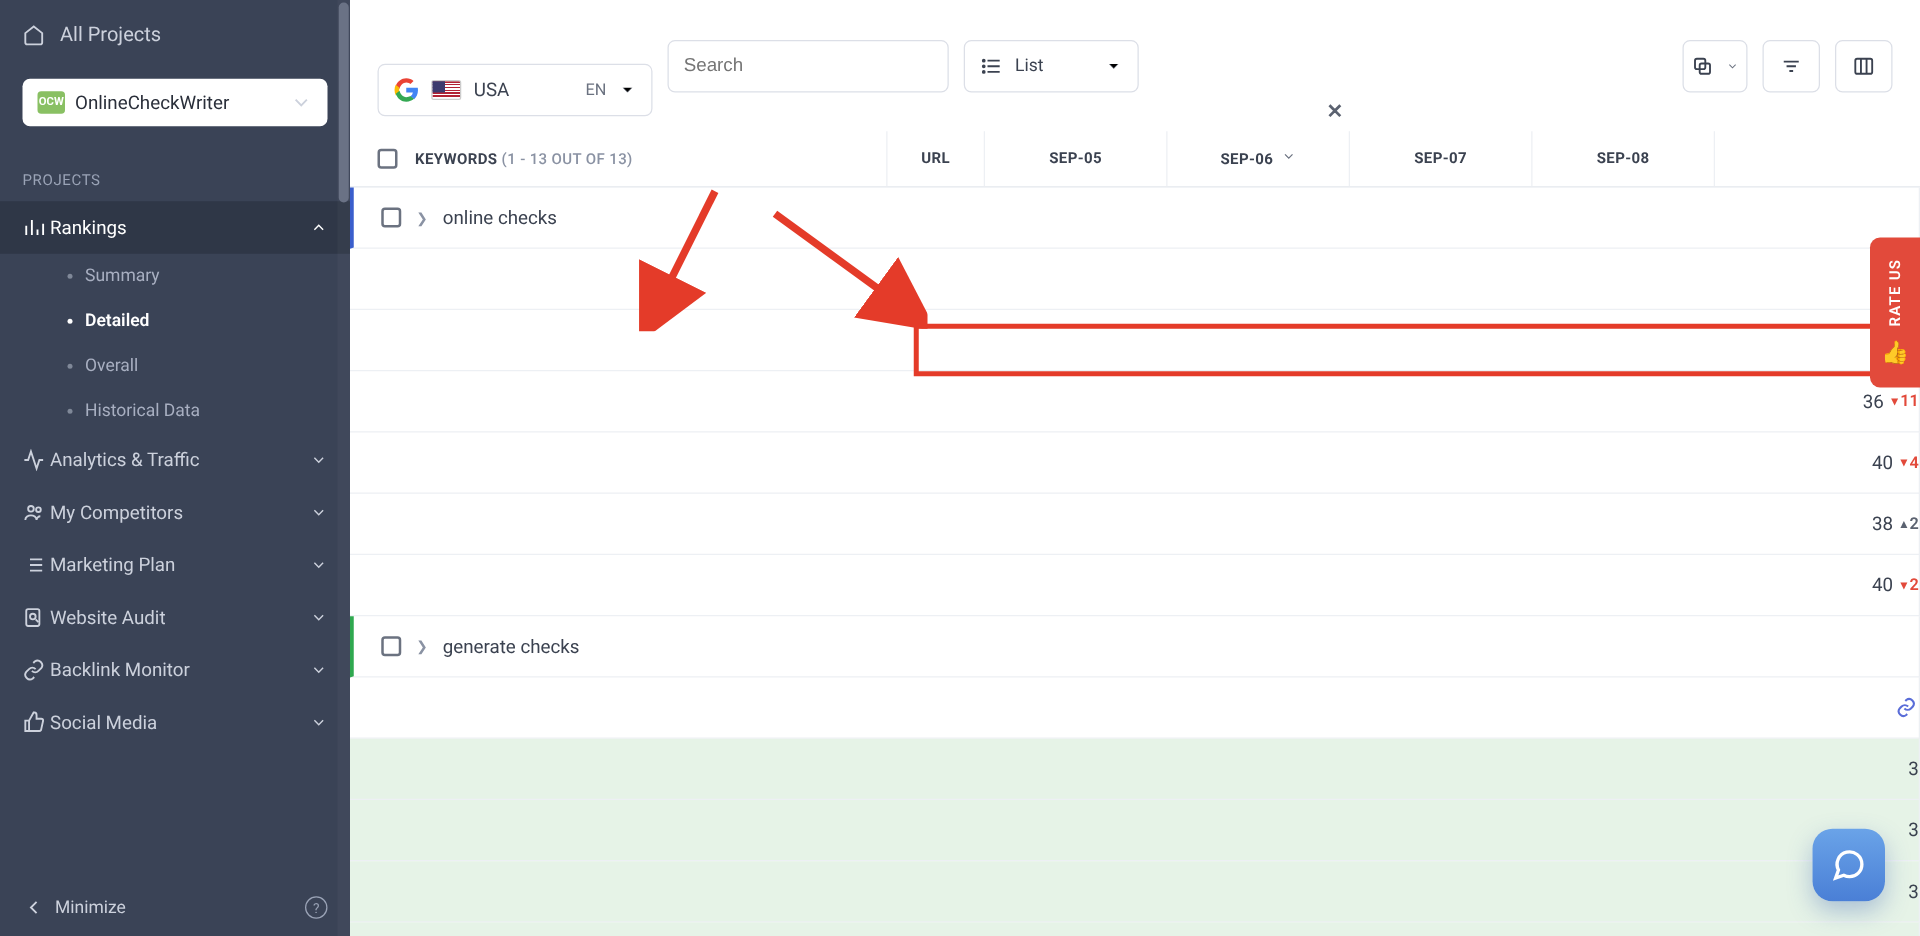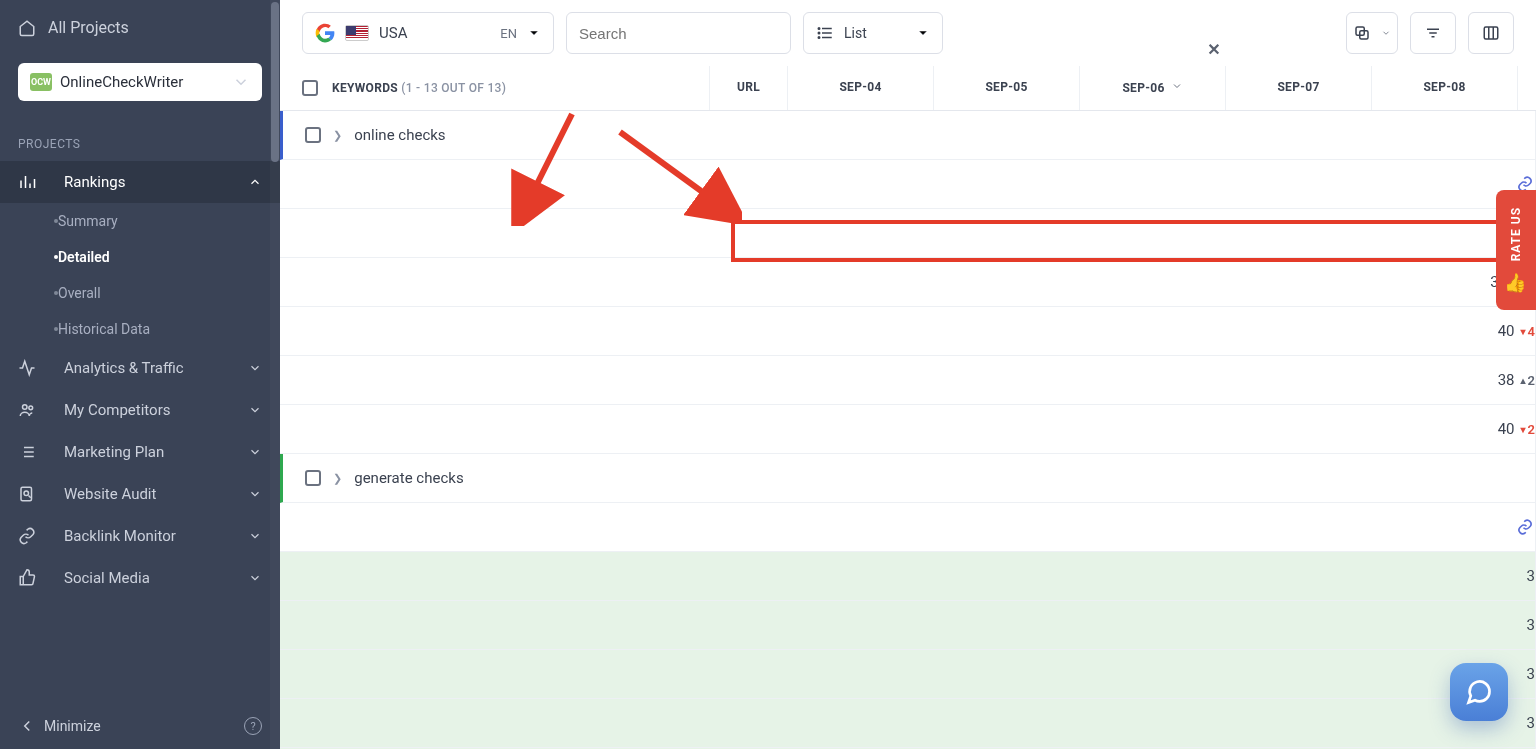--- a/index.html
+++ b/index.html
@@ -10,39 +10,39 @@
   .sidebar { width:280px; background:#3a4356; color:#ccd1dc; flex-shrink:0; display:flex; flex-direction:column; position:relative; }
   .sidebar-top { padding:18px 18px 10px 18px; }
   .all-projects { display:flex; align-items:center; gap:12px; font-size:16px; }
   .sidebar svg.ico { width:18px; height:18px; stroke:#ccd1dc; fill:none; stroke-width:2; }
   .project-select { margin:16px 18px 10px 18px; background:#fff; border-radius:6px; display:flex; align-items:center; padding:10px 12px; gap:8px; color:#2a2f3a; }
   .project-badge { width:22px; height:18px; background:#89c063; border-radius:3px; display:flex; align-items:center; justify-content:center; font-size:9px; font-weight:700; color:#fff; }
   .project-name { flex:1; font-size:15px; }
   .chev { stroke:#7a8494; }
   .section-label { padding:26px 18px 10px 18px; font-size:12px; letter-spacing:0.5px; color:#9aa3b6; }
 
-  .nav-item { display:flex; align-items:center; padding:12px 18px; gap:28px; font-size:15px; cursor:pointer; position:relative; }
+  .nav-item { display:flex; align-items:center; padding:12px 18px; gap:4px; font-size:15px; cursor:pointer; position:relative; }
   .nav-item.active { background:#2f3747; color:#fff; }
   .nav-item .exp { margin-left:auto; }
   .nav-sub { padding:0 0 0 38px; display:block; }
-  .nav-sub .nav-sub-item { display:flex; align-items:center; padding:10px 18px 10px 16px; font-size:14px; color:#a8afc1; cursor:pointer; }
+  .nav-sub .nav-sub-item { display:flex; align-items:center; gap:10px; padding:10px 18px 10px 16px; font-size:14px; color:#a8afc1; cursor:pointer; }
   .nav-sub .nav-sub-item.active { color:#fff; font-weight:600; }
   .nav-sub .dot { width:4px; height:4px; background:#7f8898; border-radius:50%; }
   .nav-sub .nav-sub-item.active .dot{ background:#fff; }
 
   .sidebar-footer { margin-top:auto; padding:14px 18px; display:flex; align-items:center; gap:8px; }
   .sidebar-footer .help { margin-left:auto; width:18px; height:18px; border:1.5px solid #9aa3b6; border-radius:50%; font-size:11px; display:flex; align-items:center; justify-content:center; color:#9aa3b6; }
   .sidebar-scroll { position:absolute; right:0; top:0; width:10px; height:100%; background:rgba(255,255,255,0.03); }
   .sidebar-thumb { position:absolute; right:1px; top:2px; width:8px; height:160px; background:#6a7285; border-radius:4px; }
 
   
   .main { flex:1; display:flex; flex-direction:column; background:#fff; position:relative; }
   .toolbar { padding:12px 22px; display:flex; gap:12px; align-items:center; }
   .ctrl { border:1px solid #dcdfe7; border-radius:6px; height:42px; background:#fff; display:flex; align-items:center; padding:0 12px; gap:10px; color:#3b4250; }
-  .ctrl.country { width:252px; }
+  .ctrl.country { width:220px;margin-top:39px; }
   .ctrl.country .g { width:20px; height:20px; }
   .flag { width:24px; height:16px; background:linear-gradient(to bottom,#b22234 0 8%,#fff 8% 16%,#b22234 16% 24%,#fff 24% 32%,#b22234 32% 40%,#fff 40% 48%,#b22234 48% 56%,#fff 56% 64%,#b22234 64% 72%,#fff 72% 80%,#b22234 80% 88%,#fff 88% 100%); border:1px solid #ccc; position:relative; border-radius:2px; }
   .flag::before{ content:""; position:absolute; left:0;top:0;width:10px;height:9px;background:#3c3b6e; }
   .ctrl.country .cty { flex:1; font-size:15px; }
   .ctrl.country .lang { color:#6b7280; font-size:13px; }
   .ctrl.search { width:225px; color:#8a92a3; }
   .ctrl.search input { border:none; outline:none; font-size:15px; flex:1; background:transparent; color:#3b4250; }
   .ctrl.list { width:140px;text-align:right; }
   .ctrl.iconbtn { width:46px; justify-content:center; padding:0; }
   .ctrl.iconbtn.copy { width:52px; }
@@ -278,24 +278,20 @@
       </div>
     </div>
 
     <div class="table-wrap">
       <div class="grid thead" id="thead">
   <div class="th">
     <span class="box" style="width:16px;height:16px;border:2px solid #6b7280;border-radius:3px;display:inline-block;"></span>
     <span>KEYWORDS <span class="count">(1 - 13 OUT OF 13)</span></span>
   </div>
   <div class="th">URL</div>
-  <div class="th date">
-     
-     SEP-04
-   </div>
           <div class="th date">
      
      SEP-05
    </div>
           <div class="th date">
      <span class="close">✕</span>
      SEP-06<svg class="dchev" viewBox="0 0 24 24" style="width:12px;height:12px;stroke:#6b7280;fill:none;stroke-width:2;display:inline-block;">
               <path d="M6 9l6 6 6-6"></path>
             </svg>
    </div>

